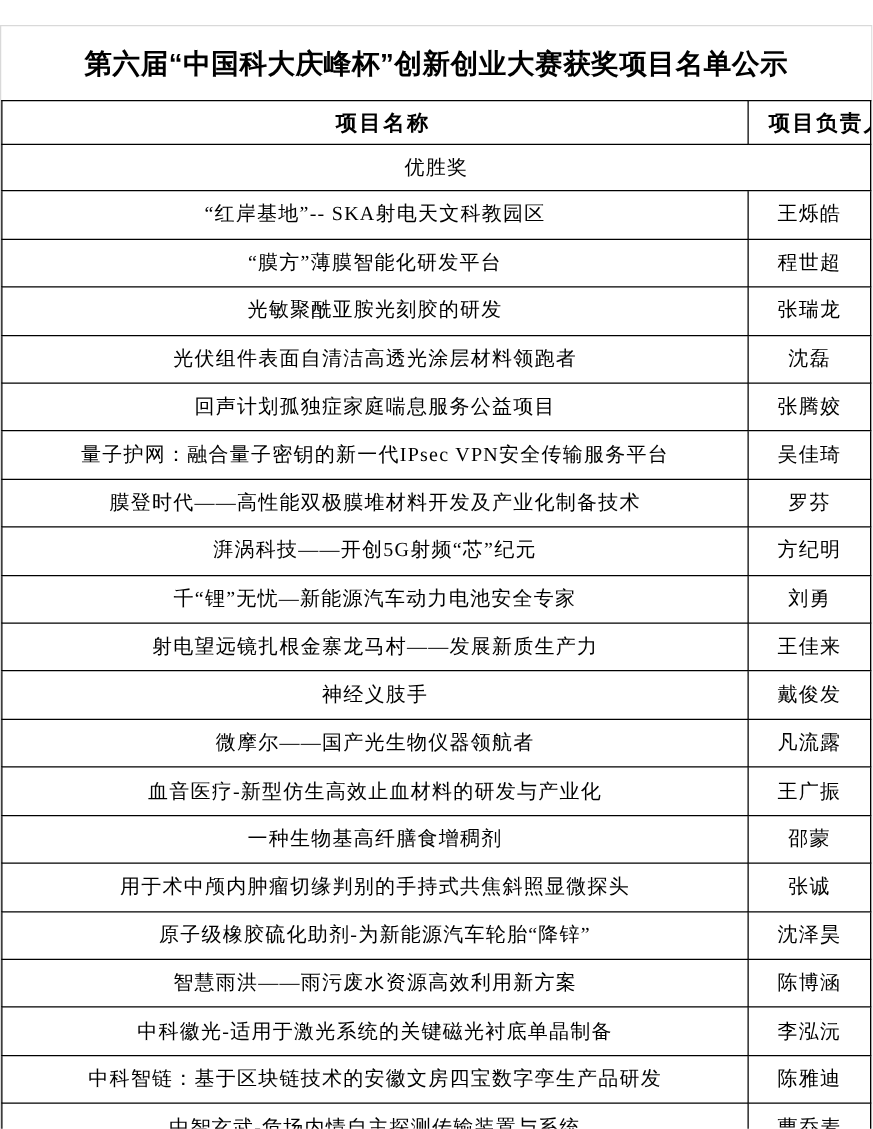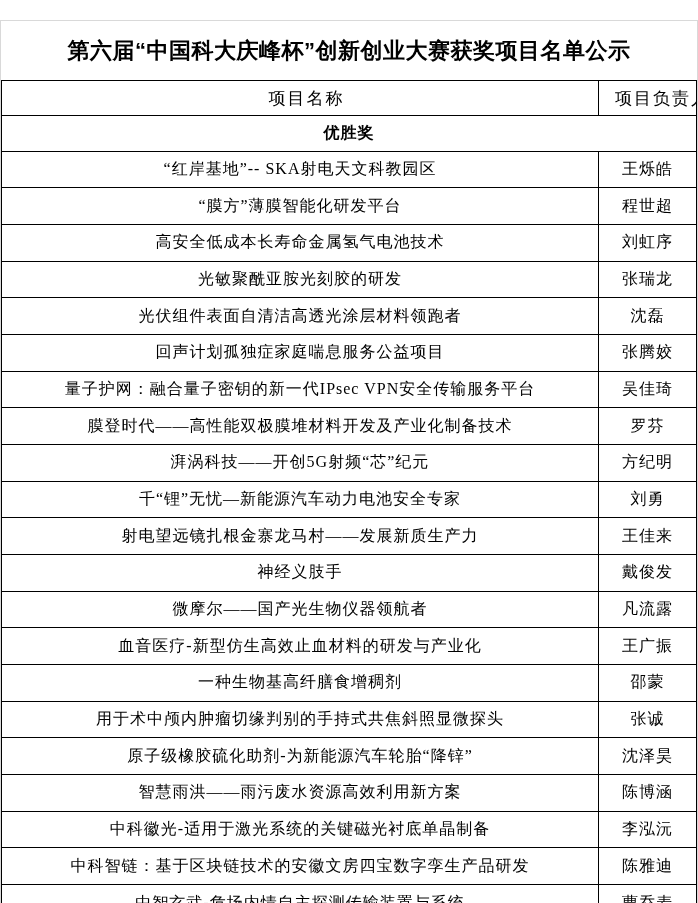--- a/index.html
+++ b/index.html
@@ -32,25 +32,25 @@
     border: 1px solid #000000;
     text-align: center;
     vertical-align: middle;
     padding: 0 3px;
     overflow: hidden;
     white-space: nowrap;
   }
   th.col-project { width: 577px; }
   th.col-leader  { width: auto; }
   tr.head-row th {
-    font-size: 17px; font-weight: normal;
+    font-size: 17px; font-weight: bold;
     height: 34px; letter-spacing: 2px; padding-left: 16px;
   }
   td.section-cell {
-    font-weight: bold; font-size: 16px;
+    font-weight: normal; font-size: 16px;
     height: 31px; letter-spacing: 1px;
   }
   tr.data-row td {
     font-size: 16px; height: 32px; letter-spacing: 1px;
   }
 </style>
 </head>
 <body>
 
 <div class="page">
@@ -68,24 +68,20 @@
         <td colspan="2" class="section-cell">优胜奖</td>
       </tr>
 
     <tr class="data-row">
           <td>“红岸基地”-- SKA射电天文科教园区</td>
           <td>王烁皓</td>
         </tr>
         <tr class="data-row">
           <td>“膜方”薄膜智能化研发平台</td>
           <td>程世超</td>
-        </tr>
-        <tr class="data-row">
-          <td>高安全低成本长寿命金属氢气电池技术</td>
-          <td>刘虹序</td>
         </tr>
         <tr class="data-row">
           <td>光敏聚酰亚胺光刻胶的研发</td>
           <td>张瑞龙</td>
         </tr>
         <tr class="data-row">
           <td>光伏组件表面自清洁高透光涂层材料领跑者</td>
           <td>沈磊</td>
         </tr>
         <tr class="data-row">

